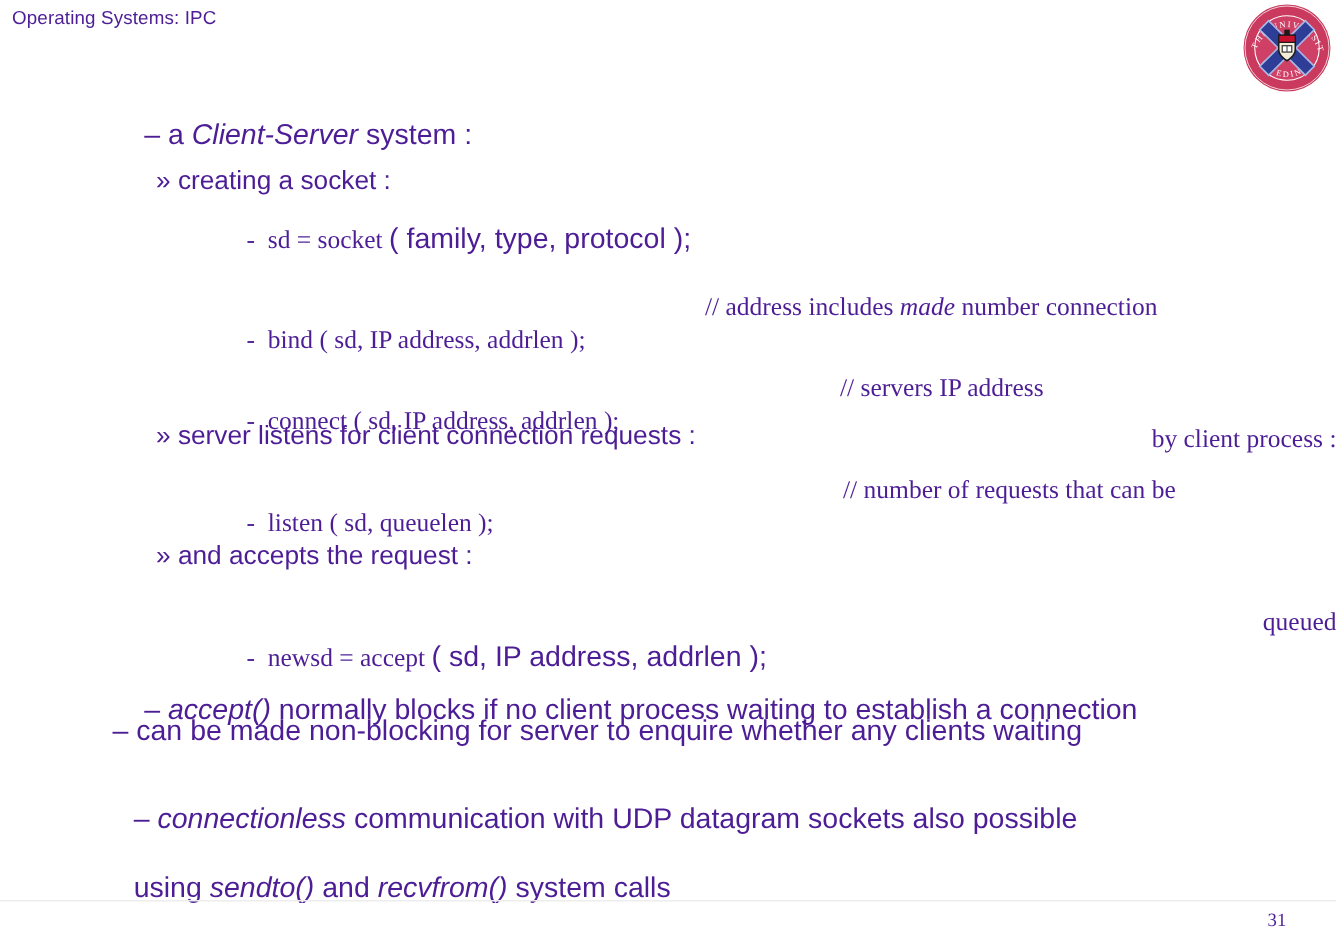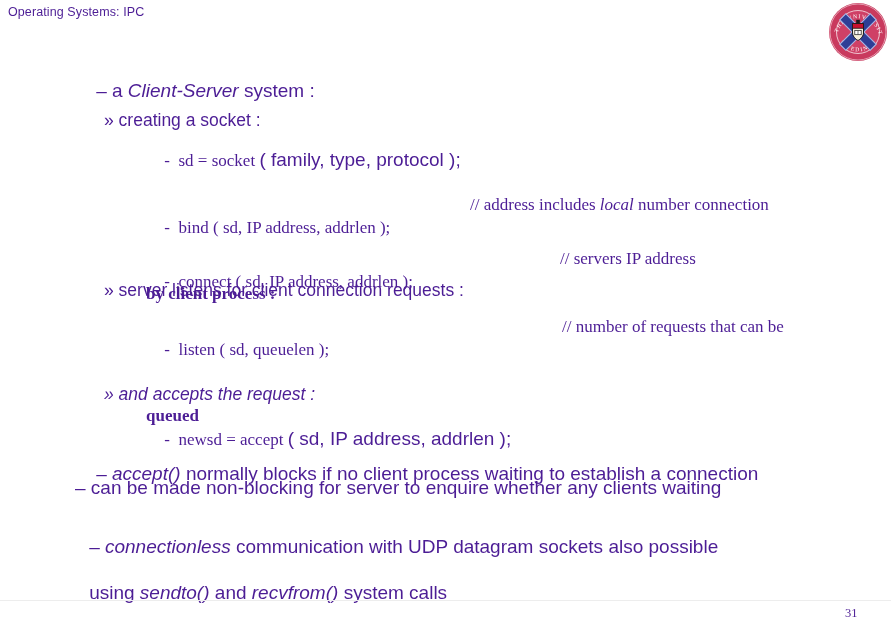--- a/index.html
+++ b/index.html
@@ -11,30 +11,30 @@
     background: #ffffff;
     color: #4c1d95;
     font-family: "Liberation Sans", sans-serif;
     overflow: hidden;
   }
   .abs { position: absolute; }
   .header-title { font-size: 12.5px; letter-spacing: 0.1px; }
   .lvl1 { font-size: 19px; line-height: 23px; white-space: pre-wrap; }
   .lvl2 { font-size: 17.5px; white-space: pre-wrap; }
   .codeline { font-size: 16.5px; line-height: 22px; white-space: pre-wrap; }
-  .serif { font-family: "Liberation Serif", serif; font-size: 17px; }
+  .serif { font-family: "Liberation Serif", serif; font-size: 17px; text-align: right; }
   .sans-args { font-family: "Liberation Sans", sans-serif; font-size: 19px; }
   .comment {
     position: absolute;
     top: 0;
     font-family: "Liberation Serif", serif;
     font-size: 17px;
     white-space: pre;
   }
-  .cont { display: block; font-weight: bold; }
+  .cont { display: block; }
   i { font-style: italic; }
   .footer-line { height: 1px; background: #ededed; }
   .page-number { font-family: "Liberation Serif", serif; font-size: 12.5px; }
 </style>
 </head>
 <body>
 
 <div class="slide">
 
   <div class="abs header-title" style="left:8px; top:5px;">Operating Systems: IPC</div>
@@ -74,38 +74,38 @@
 
   <div class="abs lvl2" style="left:104px; top:110px;">» creating a socket :</div>
 
   <div class="abs codeline" style="left:146px; top:127px;">
     <span class="serif">-  sd = socket </span><span class="sans-args">( family, type, protocol );</span>
   </div>
 
 
   <div class="abs codeline" style="left:146px; top:194px; width:745px;">
     <span class="serif">-  bind ( sd, IP address, addrlen );</span>
-    <span class="comment" style="left:324px;"><span>// address includes </span><i>local</i><span> number connection</span></span>
+    <span class="comment" style="left:324px;"><span>// address includes </span><i>made</i><span> number connection</span></span>
     <span class="serif cont">by client process :</span>
   </div>
 
   <div class="abs codeline" style="left:146px; top:248px; width:745px;">
     <span class="serif">-  connect ( sd, IP address, addrlen );</span>
     <span class="comment" style="left:414px;">// servers IP address</span>
   </div>
 
   <div class="abs lvl2" style="left:104px; top:280px;">» server listens for client connection requests :</div>
 
   <div class="abs codeline" style="left:146px; top:316px; width:745px;">
     <span class="serif">-  listen ( sd, queuelen );</span>
     <span class="comment" style="left:416px;">// number of requests that can be</span>
     <span class="serif cont">queued</span>
   </div>
 
-  <div class="abs lvl2" style="left:104px; top:384px;font-style:italic;">» and accepts the request :</div>
+  <div class="abs lvl2" style="left:104px; top:360px;">» and accepts the request :</div>
 
   <div class="abs codeline" style="left:146px; top:406px;">
     <span class="serif">-  newsd = accept </span><span class="sans-args">( sd, IP address, addrlen );</span>
   </div>
 
   <div class="abs lvl1" style="left:75px; top:439px; width:800px;">
     <span>– </span><i>accept()</i><span> normally blocks if no client process waiting to establish a connection</span>
   </div>
 
   <div class="abs lvl1" style="left:75px; top:476px; width:800px;">– can be made non-blocking for server to enquire whether any clients waiting</div>

